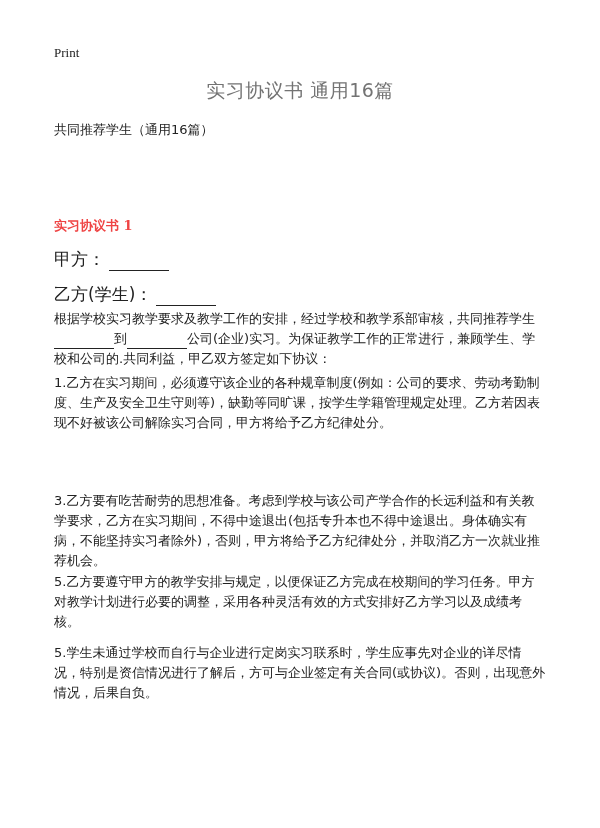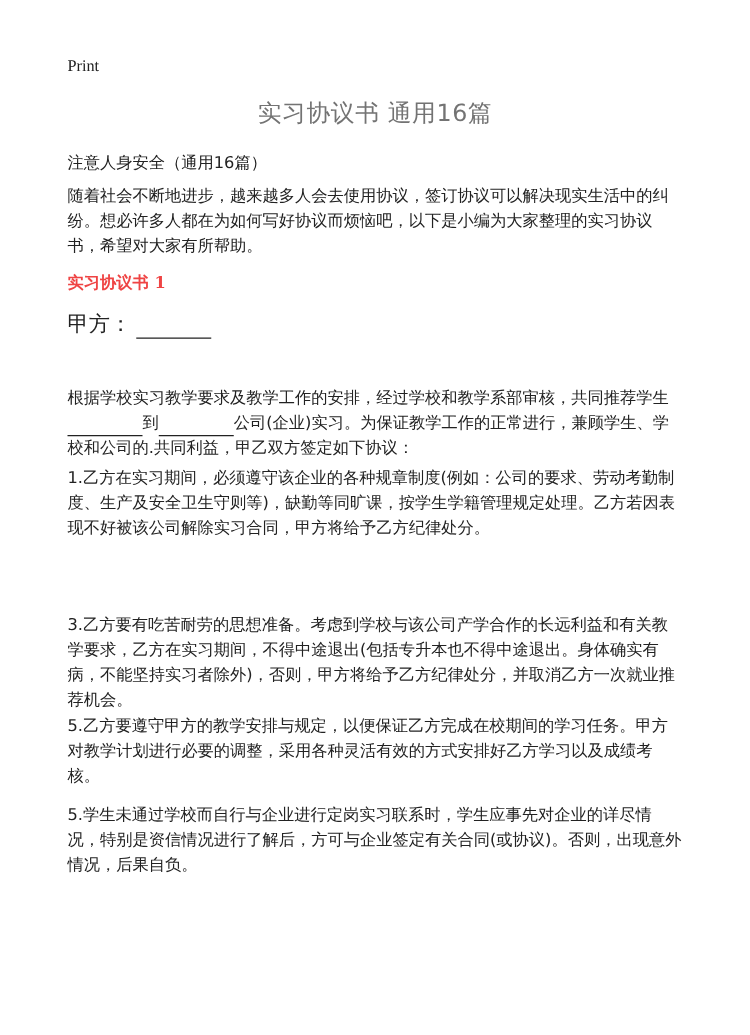--- a/index.html
+++ b/index.html
@@ -83,31 +83,34 @@
   </style>
 </head>
 <body>
 
 <div class="page">
 
   <div class="print-link">Print</div>
 
   <h1 class="doc-title" style="margin:0;">实习协议书 通用16篇</h1>
 
-  <div class="subtitle">注意人身安全（通用16篇）</div>
+  <div class="subtitle">共同推荐学生（通用16篇）</div>
 
-  <p class="para" style="top:148px;">随着社会不断地进步，越来越多人会去使用协议，签订协议可以解决现实生活中的纠纷。想必许多人都在为如何写好协议而烦恼吧，以下是小编为大家整理的实习协议书，希望对大家有所帮助。</p>
 
   <div class="section-heading">实习协议书 1</div>
 
   <div class="field-row" style="top:248px;">
     <span>甲方：</span>
     <span class="blank" style="width:60px; margin-left:4px;"></span>
   </div>
 
+  <div class="field-row" style="top:283px;">
+    <span>乙方(学生)：</span>
+    <span class="blank" style="width:60px; margin-left:4px;"></span>
+  </div>
 
   <p class="para" style="top:309px;"><span>根据学校实习教学要求及教学工作的安排，经过学校和教学系部审核，共同推荐学生</span><span class="blank" style="width:60px;"></span><span>到</span><span class="blank" style="width:60px;"></span><span>公司(企业)实习。为保证教学工作的正常进行，兼顾学生、学校和公司的.共同利益，甲乙双方签定如下协议：</span></p>
 
   <p class="para" style="top:373px;">1.乙方在实习期间，必须遵守该企业的各种规章制度(例如：公司的要求、劳动考勤制度、生产及安全卫生守则等)，缺勤等同旷课，按学生学籍管理规定处理。乙方若因表现不好被该公司解除实习合同，甲方将给予乙方纪律处分。</p>
 
 
   <p class="para" style="top:491px;">3.乙方要有吃苦耐劳的思想准备。考虑到学校与该公司产学合作的长远利益和有关教学要求，乙方在实习期间，不得中途退出(包括专升本也不得中途退出。身体确实有病，不能坚持实习者除外)，否则，甲方将给予乙方纪律处分，并取消乙方一次就业推荐机会。</p>
 
   <p class="para" style="top:572px;">5.乙方要遵守甲方的教学安排与规定，以便保证乙方完成在校期间的学习任务。甲方对教学计划进行必要的调整，采用各种灵活有效的方式安排好乙方学习以及成绩考核。</p>
 

